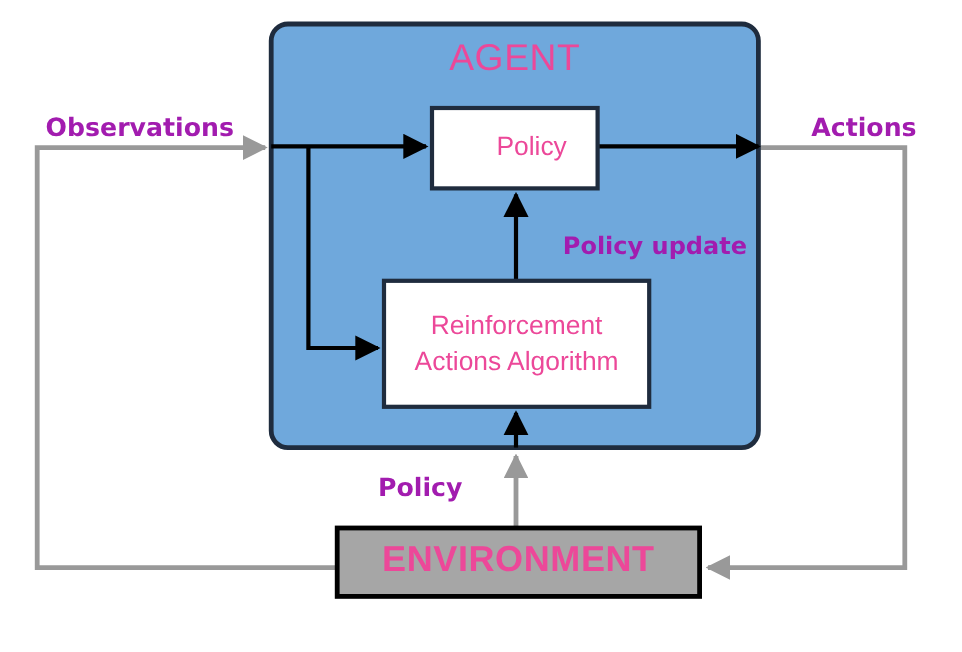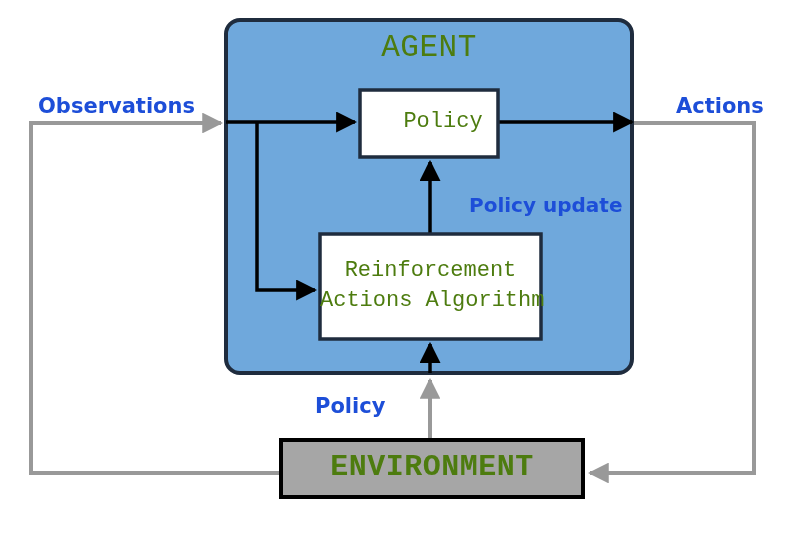--- a/index.html
+++ b/index.html
@@ -21,31 +21,31 @@
   #diagram-svg {
     position: absolute;
     left: 0;
     top: 0;
     width: 802px;
     height: 543px;
   }
   .lbl {
     position: absolute;
     white-space: nowrap;
-    color: #1d4ed8;
+    color: #a21caf;
     font-weight: bold;
     font-family: "DejaVu Sans", sans-serif;
   }
   .boxtext {
     position: absolute;
     white-space: nowrap;
-    color: #4d7c0f;
+    color: #ec4899;
     font-weight: normal;
     text-align: center;
-    font-family: Liberation Mono, monospace;
+    font-family: Liberation Sans, sans-serif;
   }
   #agent-title {
     left: 226px;
     top: 30px;
     width: 406px;
     text-align: center;
     font-size: 31px;
     letter-spacing: 0.5px;
   }
   #policy-label {

